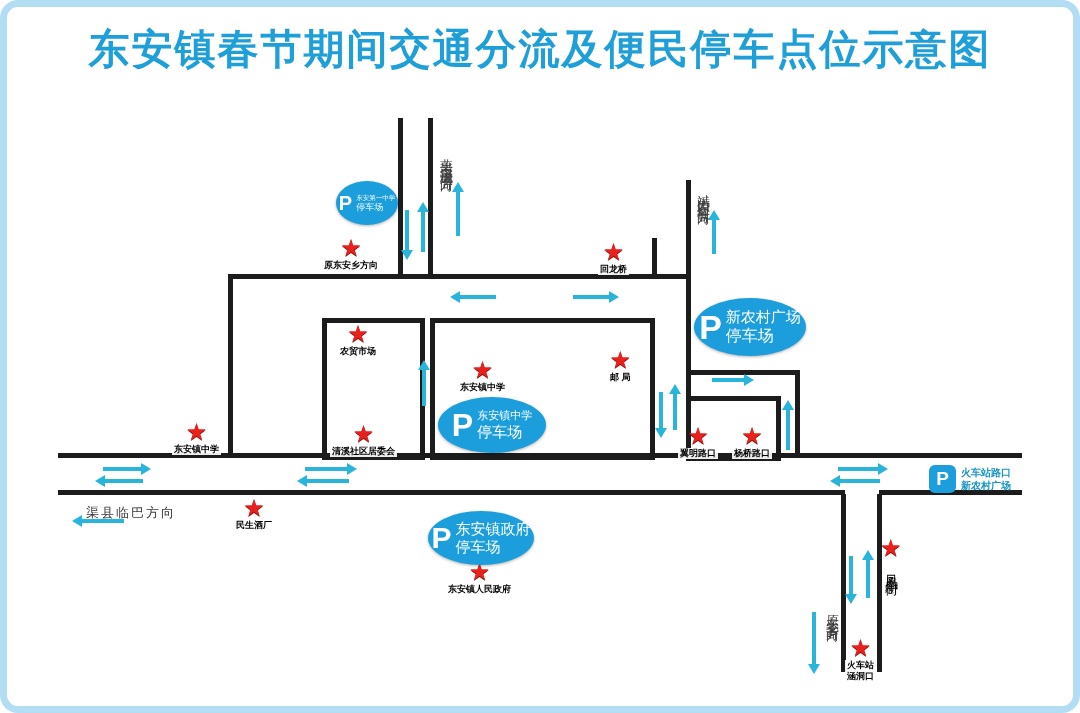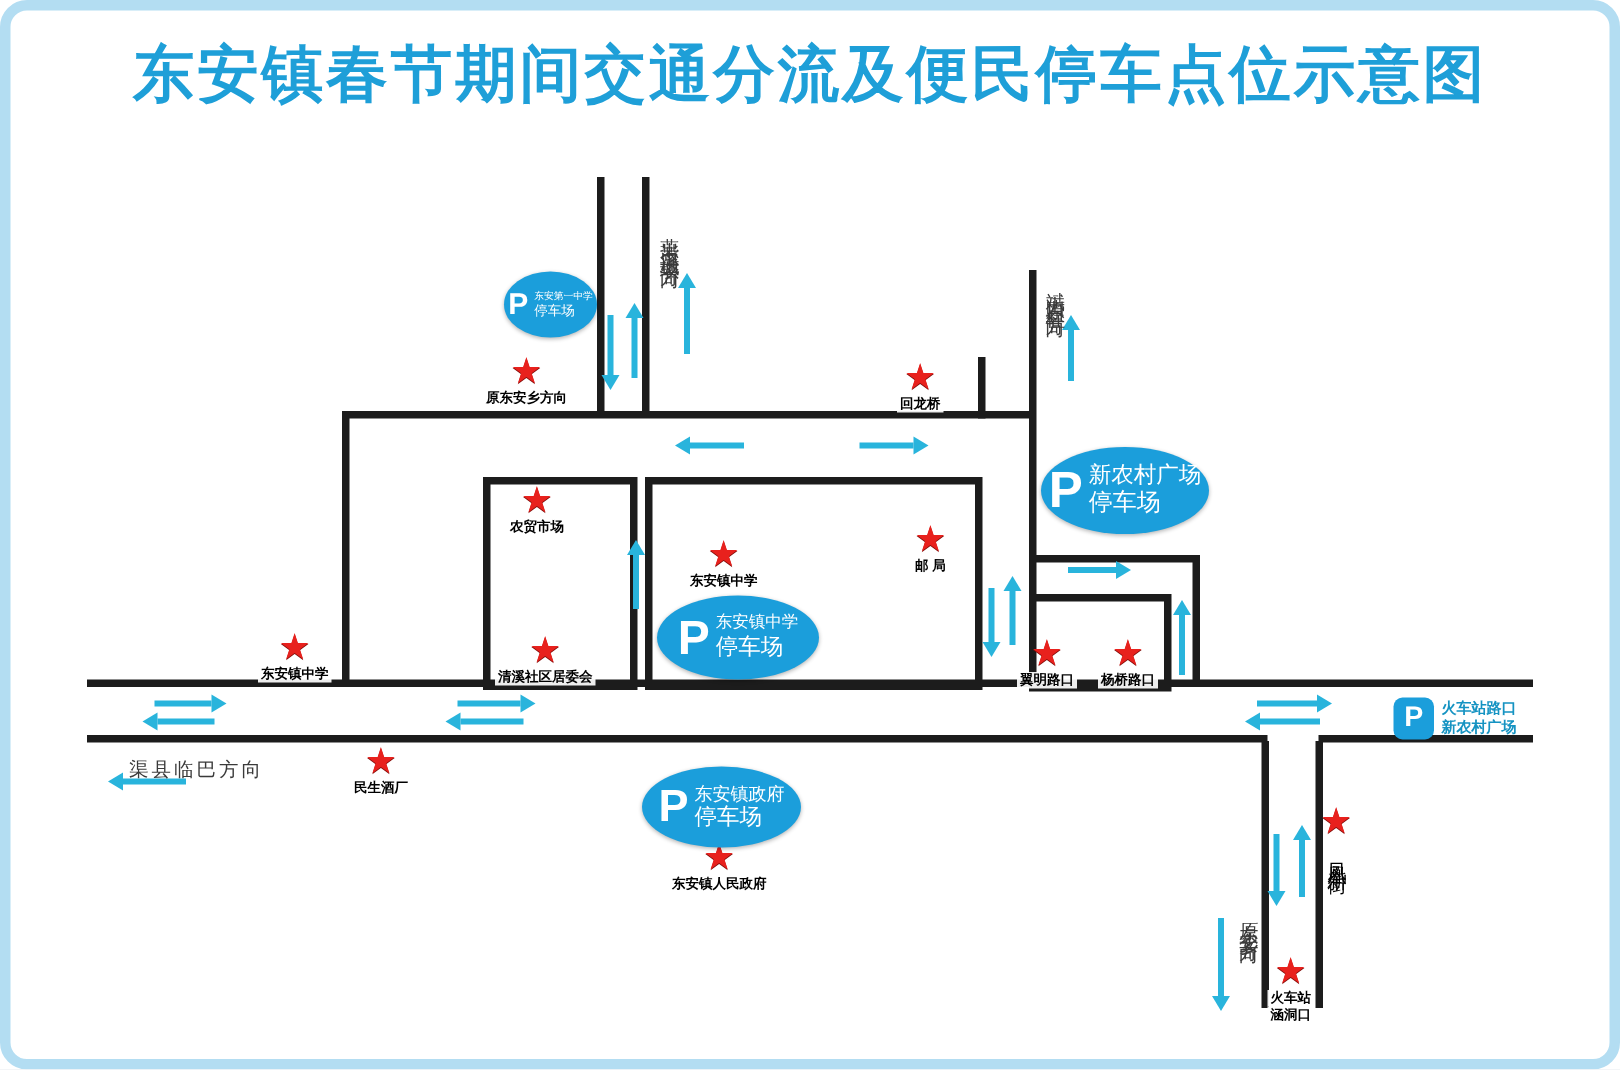--- a/index.html
+++ b/index.html
@@ -111,21 +111,21 @@
   <div class="oval" style="left:438px;top:397px;width:108px;height:56px;">
     <span class="p" style="font-size:32px;">P</span>
     <span class="txt">
       <span style="font-size:11px;">东安镇中学</span>
       <span style="font-size:15px;">停车场</span>
     </span>
   </div>
   <div class="oval" style="left:428px;top:511px;width:106px;height:54px;">
     <span class="p" style="font-size:30px;">P</span>
     <span class="txt">
-      <span style="font-size:12px;">东安镇政府</span>
+      <span style="font-size:15px;">东安镇政府</span>
       <span style="font-size:15px;">停车场</span>
     </span>
   </div>
 
   <div class="psq" style="left:929px;top:465px;">P</div>
   <div class="ptxt" style="left:961px;top:467px;align-items:flex-end;">
     <span>火车站路口</span>
     <span>新农村广场</span>
   </div>
 

